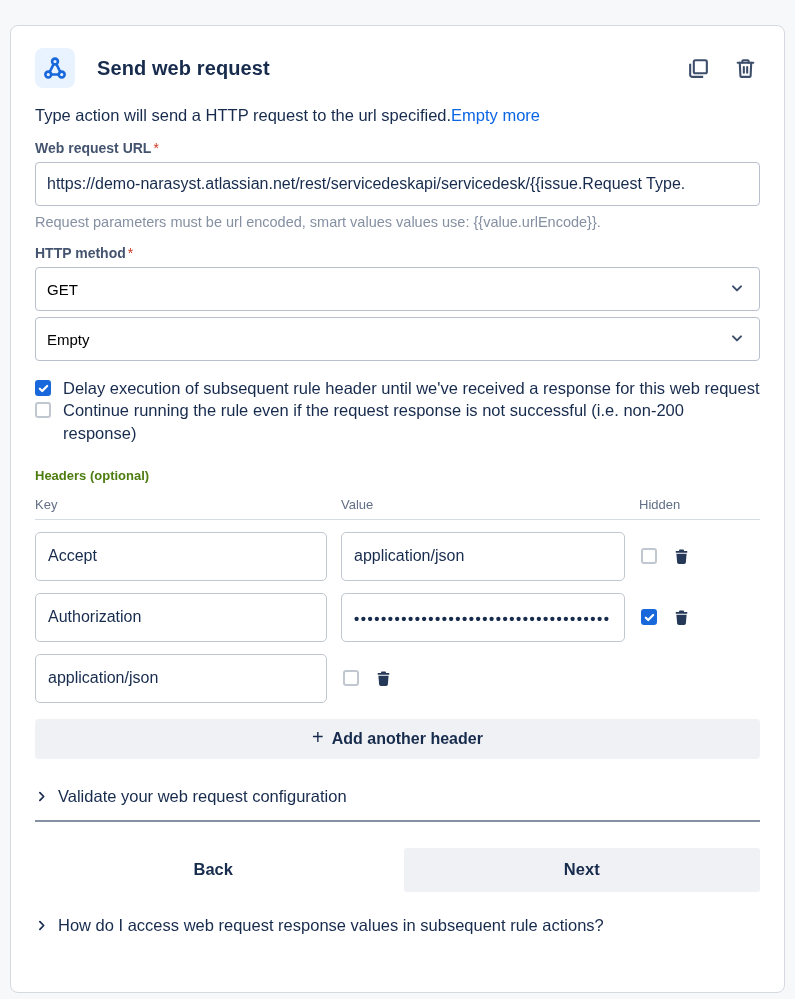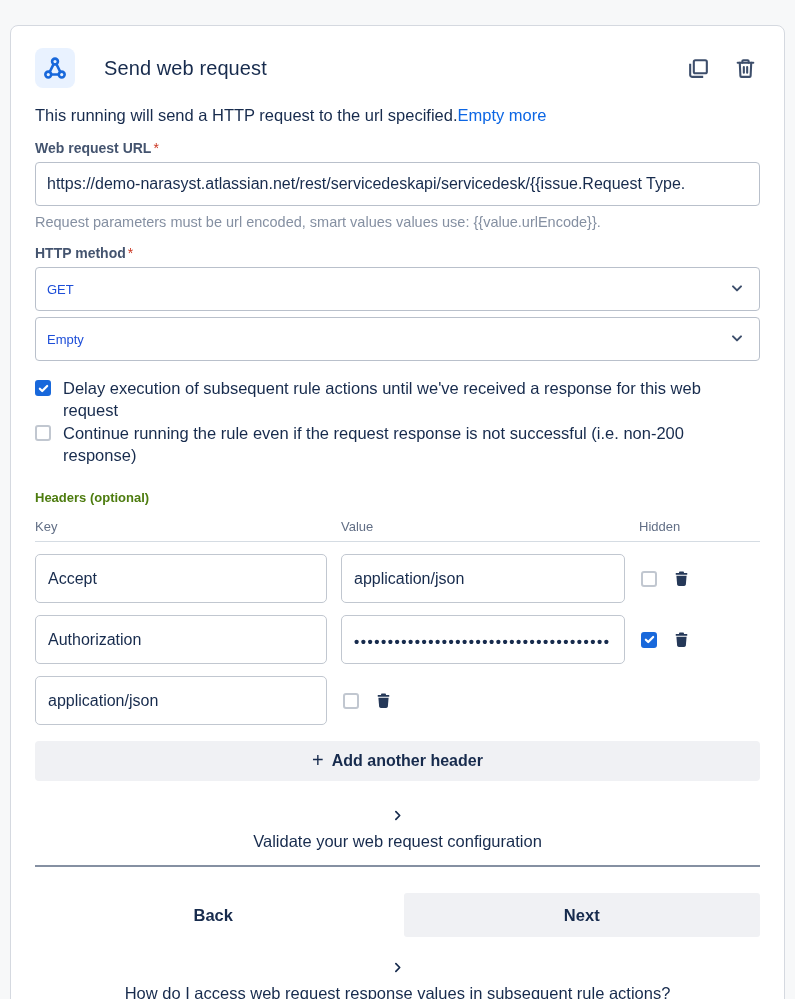--- a/index.html
+++ b/index.html
@@ -19,42 +19,42 @@
     padding: 22px 24px 20px 24px;
     min-height: 968px;
   }
   
   .hdr { display: flex; align-items: center; }
   .hdr-icon {
     width: 40px; height: 40px; border-radius: 8px;
     background: #E9F2FF; display: flex; align-items: center; justify-content: center;
     flex: 0 0 auto;
   }
-  .hdr-title { font-size: 20px; font-weight: 400; margin-left: 29px; color: #172B4D; letter-spacing: .1px; }
+  .hdr-title { font-size: 20px; font-weight: 700; margin-left: 22px; color: #172B4D; letter-spacing: .1px; }
   .hdr-actions { margin-left: auto; display: flex; align-items: center; gap: 18px; }
   .icon-btn { background: none; border: none; cursor: pointer; padding: 2px; display: flex; }
   
   .desc { margin-top: 18px; font-size: 16.5px; color: #172B4D; }
   .desc a { color: #0C66E4; text-decoration: none; }
   
   .field-label { margin-top: 15px; font-size: 14px; font-weight: 700; color: #44546F; }
   .req { color: #CA3521; margin-left: 2px; font-weight: 400; }
   .text-input {
     margin-top: 6px; width: 100%; height: 44px;
     border: 1px solid #B9C0CB; border-radius: 4px;
     padding: 0 11px; font-size: 16px; color: #172B4D;
     font-family: "Liberation Sans", sans-serif;
     background: #fff; outline: none;
     white-space: nowrap; overflow: hidden; text-overflow: clip;
   }
   .helper { margin-top: 8px; font-size: 14.5px; color: #8590A2; }
   .select {
     margin-top: 6px; width: 100%; height: 44px;
     border: 1px solid #B9C0CB; border-radius: 4px;
-    padding: 0 14px 0 11px; font-size: 13px; color: #1d4ed8;
+    padding: 0 14px 0 11px; font-size: 15px; color: #000000;
     background: #fff; display: flex; align-items: center; justify-content: space-between;
     cursor: pointer;
   }
   
   .opt { display: flex; margin-top: 16px; align-items: flex-start; }
   .opt + .opt { margin-top: 0; }
   .cb {
     width: 16px; height: 16px; flex: 0 0 auto; margin-top: 3px;
     border: 2px solid #C1C7D0; border-radius: 3px; background: #fff;
     display: inline-flex; align-items: center; justify-content: center; cursor: pointer;
@@ -80,21 +80,21 @@
   .trash-sm { background: none; border: none; cursor: pointer; display: flex; padding: 0; }
   
   .add-btn {
     margin-top: 16px; width: 100%; height: 40px; border: none; border-radius: 4px;
     background: #F0F1F4; color: #172B4D; font-size: 16px; font-weight: 700;
     display: flex; align-items: center; justify-content: center; gap: 8px; cursor: pointer;
     font-family: "Liberation Sans", sans-serif;
   }
   .add-btn .plus { font-size: 20px; font-weight: 400; position: relative; top: -1px; }
   
-  .expander { display: flex; align-items: center; gap: 10px; font-size: 16.5px; color: #172B4D; cursor: pointer; flex-direction: column; }
+  .expander { display: flex; align-items: center; gap: 10px; font-size: 16.5px; color: #172B4D; cursor: pointer; }
   .expander .chev { flex: 0 0 auto; display: flex; }
   .validate { margin-top: 28px; padding-bottom: 14px; border-bottom: 2px solid #8590A2; }
   .help { margin-top: 24px; }
   
   .footer { margin-top: 26px; display: flex; gap: 12px; }
   .btn {
     flex: 1 1 0; height: 44px; border: none; border-radius: 3px;
     font-size: 16.5px; font-weight: 700; color: #172B4D; cursor: pointer;
     font-family: "Liberation Sans", sans-serif;
   }
@@ -133,21 +133,21 @@
           <path d="M6.5 6.5l.6 12.6c0 .5.5.9 1 .9h7.8c.5 0 1-.4 1-.9l.6-12.6"></path>
           <path d="M10.4 10.5v5.5"></path>
           <path d="M13.6 10.5v5.5"></path>
         </svg>
       </button>
     </div>
   </div>
 
   
   <div class="desc">
-    <span>This running will send a HTTP request to the url specified.</span><a href="#">Empty more</a>
+    <span>Type action will send a HTTP request to the url specified.</span><a href="#">Empty more</a>
   </div>
 
   
   <div class="field-label">
     <span>Web request URL</span><span class="req">*</span>
   </div>
   <input class="text-input" value="https://demo-narasyst.atlassian.net/rest/servicedeskapi/servicedesk/{{issue.Request Type." style="">
   <div class="helper">Request parameters must be url encoded, smart values values use: {{value.urlEncode}}.</div>
 
   
@@ -173,21 +173,21 @@
     </span>
   </div>
 
   
   <div class="opt">
     <span class="cb on">
       <svg width="11" height="11" viewBox="0 0 12 12" fill="none" stroke="#fff" stroke-width="2.4" stroke-linecap="round" stroke-linejoin="round">
           <path d="M2 6.2l2.6 2.6L10 3.2"></path>
         </svg>
     </span>
-    <span class="opt-label">Delay execution of subsequent rule actions until we've received a response for this web request</span>
+    <span class="opt-label">Delay execution of subsequent rule header until we've received a response for this web request</span>
   </div>
   <div class="opt">
     <span class="cb">
       
     </span>
     <span class="opt-label">Continue running the rule even if the request response is not successful (i.e. non-200 response)</span>
   </div>
 
   
   <div class="headers-title">Headers (optional)</div>

